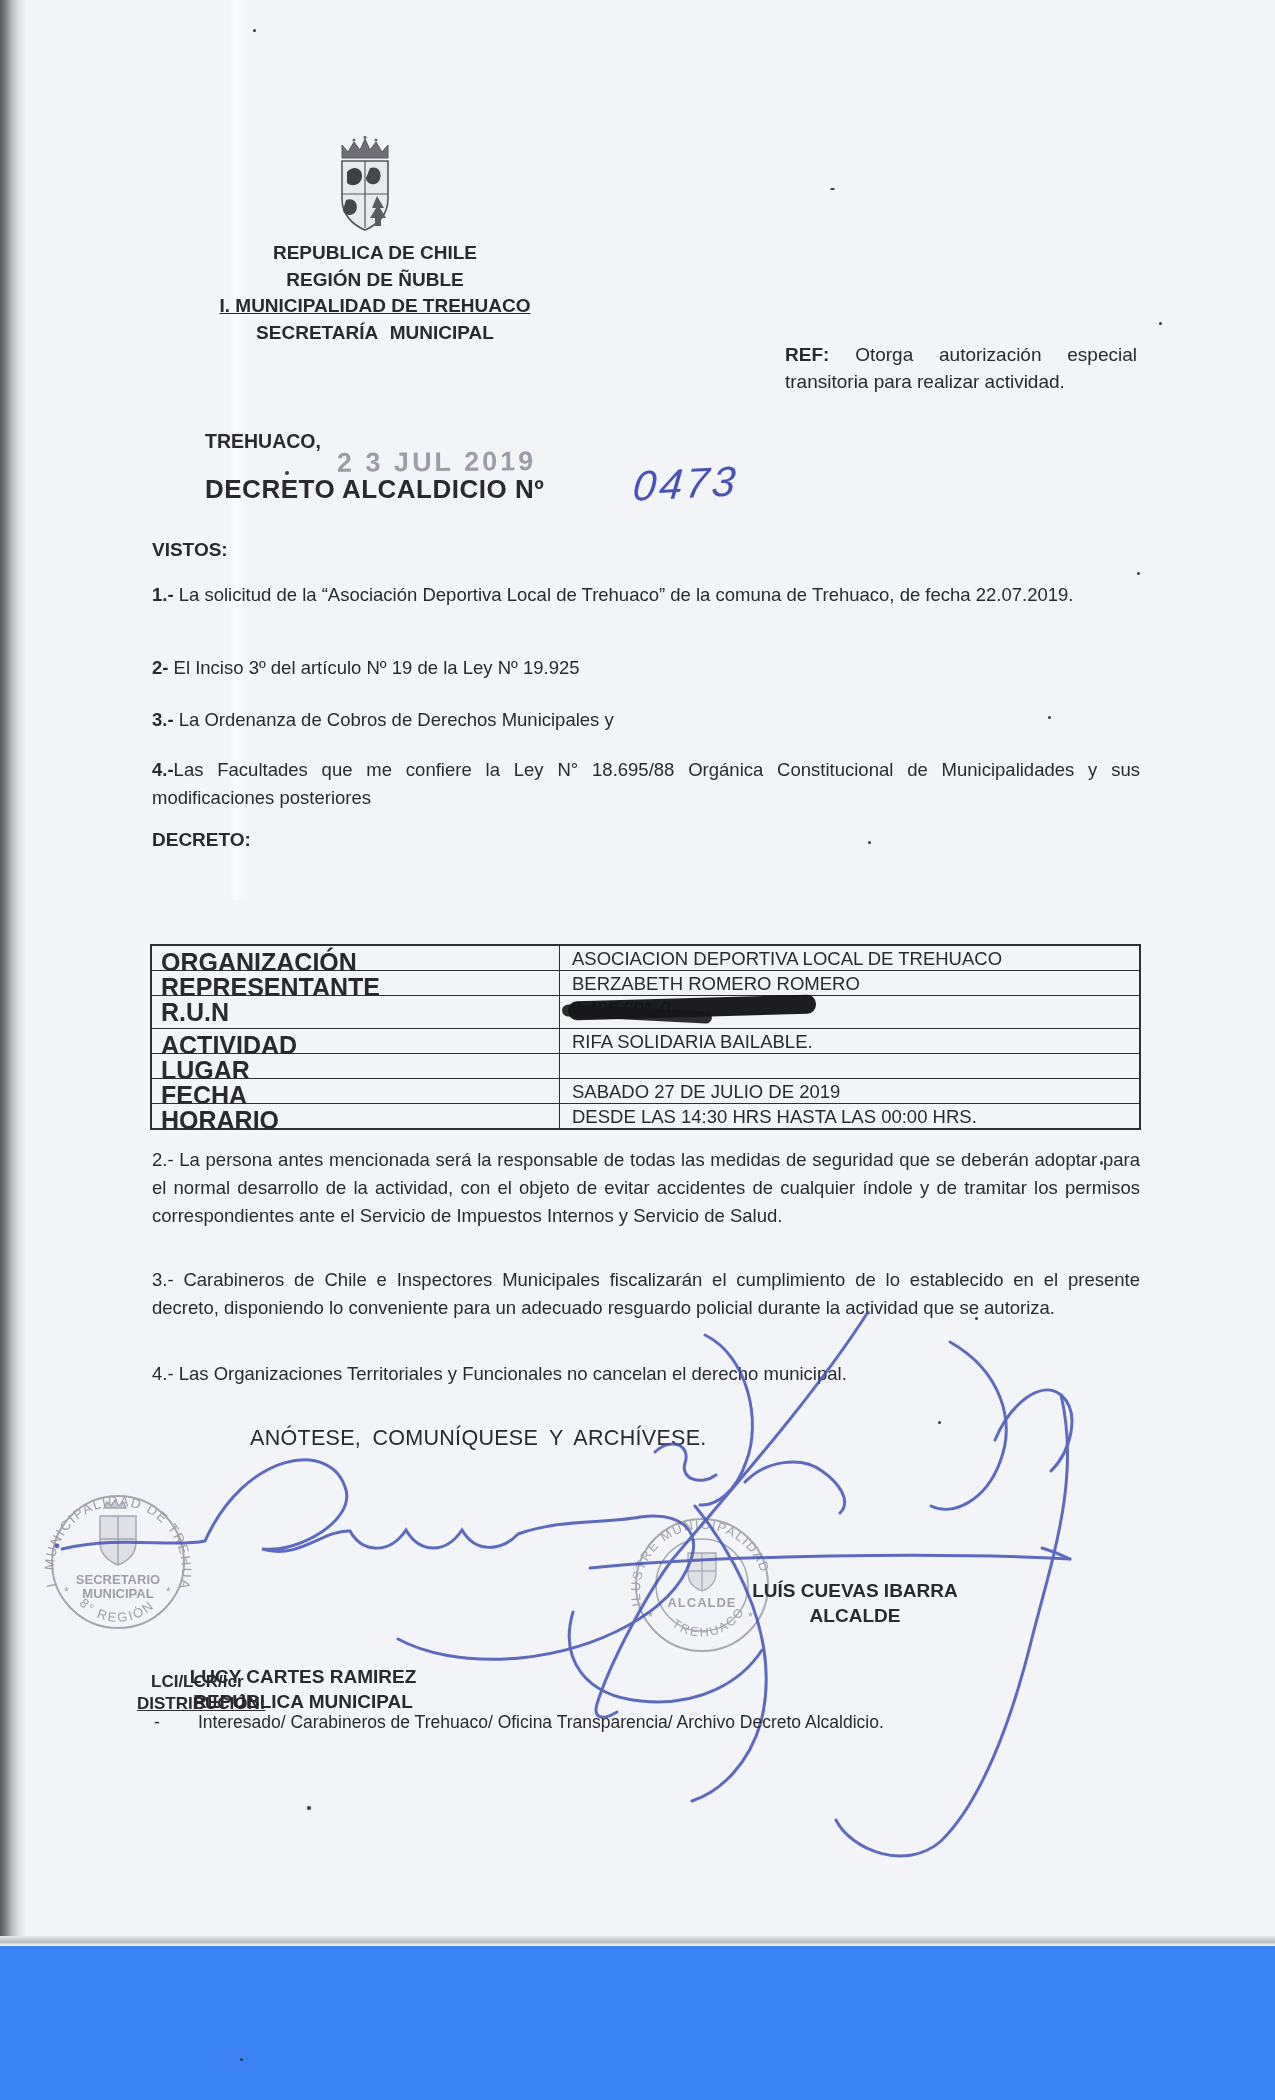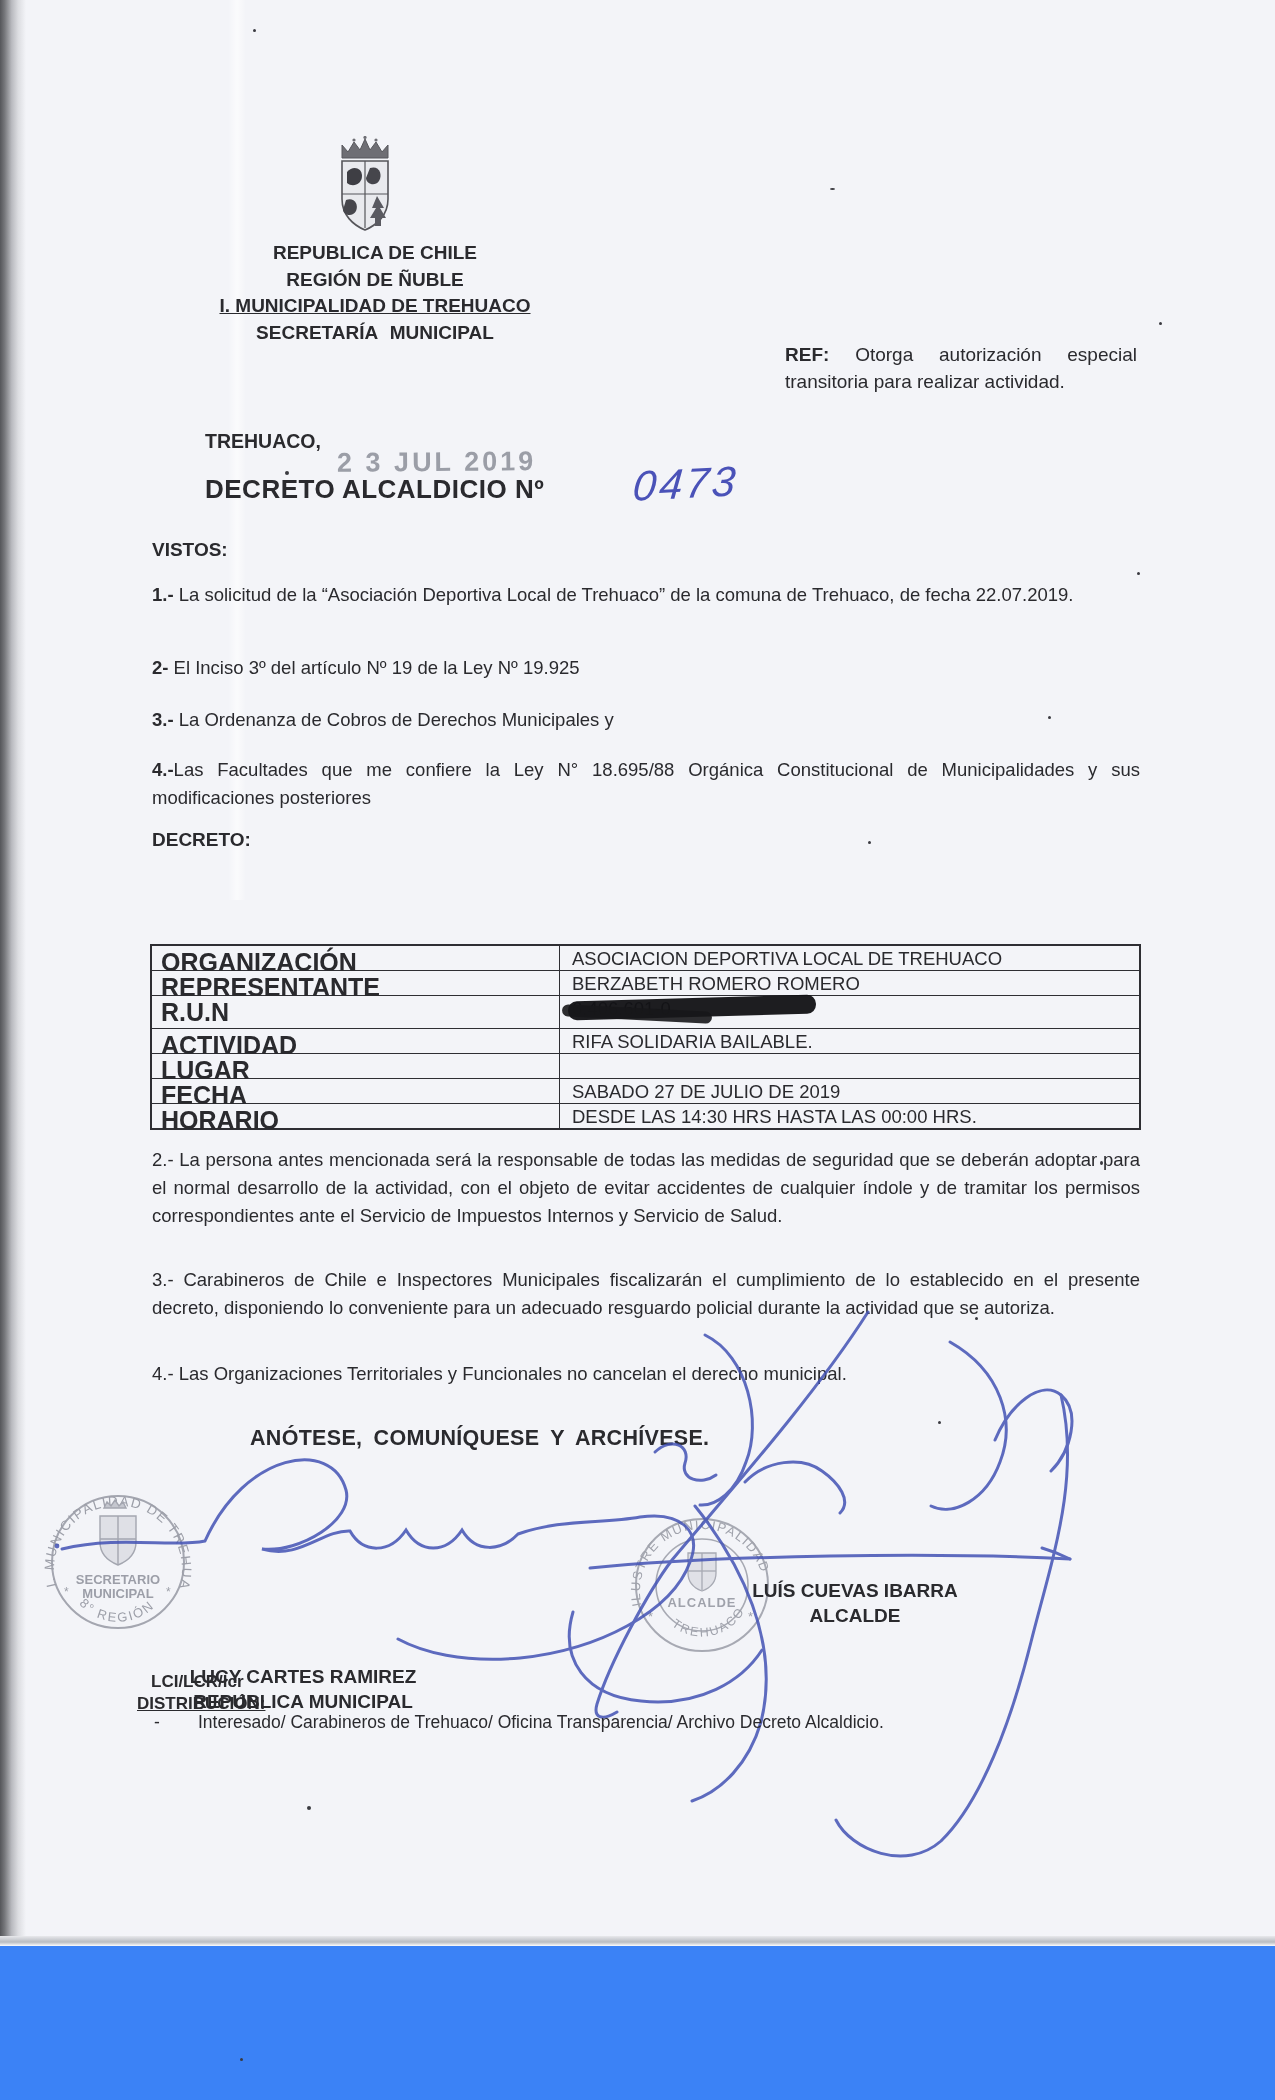--- a/index.html
+++ b/index.html
@@ -46,21 +46,21 @@
   .trow{height:24px;} .trow.tall{height:32px;}
   .redact1{position:absolute;left:8px;top:2px;width:248px;height:19px;background:#111114;
       border-radius:9px;transform:rotate(-1.6deg);opacity:.95;}
   .redact2{position:absolute;left:2px;top:12px;width:150px;height:12px;background:#17171a;
       border-radius:6px;transform:rotate(3deg);opacity:.9;}
   .run-val{color:#3c3c42;}
   
   #p2{left:152px;top:1146px;width:988px;}
   #p3{left:152px;top:1266px;width:988px;}
   #p4{left:152px;top:1360px;width:988px;}
-  #anotese{left:250px;top:1426px;font-size:21.5px;font-weight:bold;word-spacing:5px;letter-spacing:.3px;}
+  #anotese{left:250px;top:1426px;font-size:21.5px;font-weight:normal;word-spacing:5px;letter-spacing:.3px;}
   
   .sig-name{font-size:19px;font-weight:bold;line-height:25px;}
   #sig-left{left:173px;top:1664px;width:260px;text-align:center;}
   #sig-right{left:745px;top:1578px;width:220px;text-align:center;}
   
   #initials{left:151px;top:1672px;font-size:17px;font-weight:bold;}
   #dist-label{left:137px;top:1694px;font-size:17px;font-weight:bold;text-decoration:underline;}
   #dist-line{left:154px;top:1712px;font-size:17.5px;}
   #dist-text{position:absolute;left:44px;top:0;width:900px;}
   .speck{position:absolute;background:#3a3a40;border-radius:50%;}

